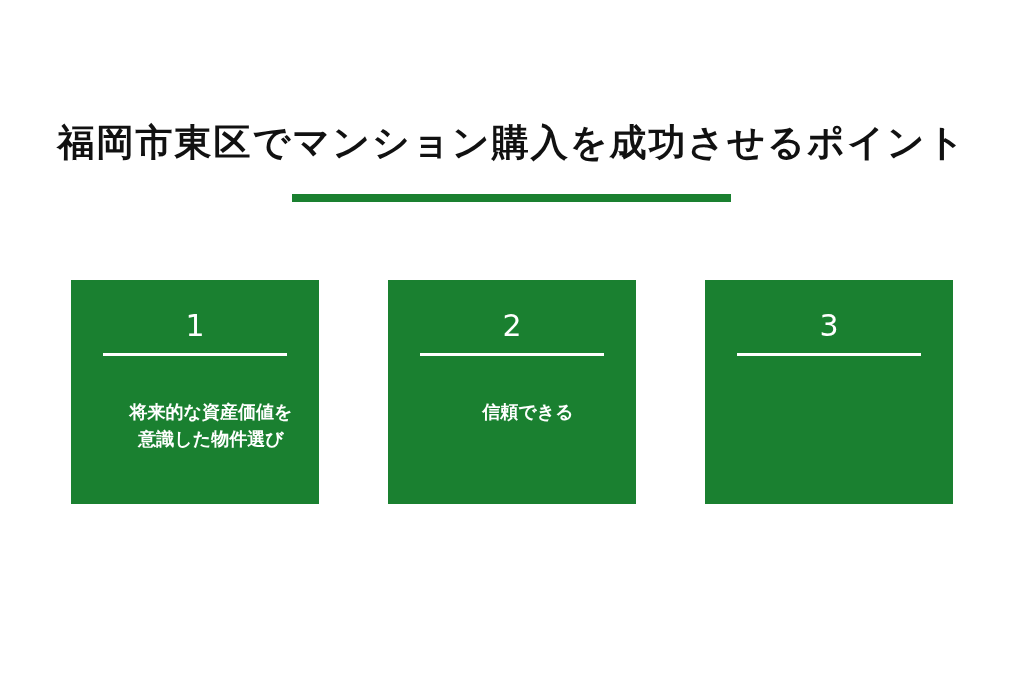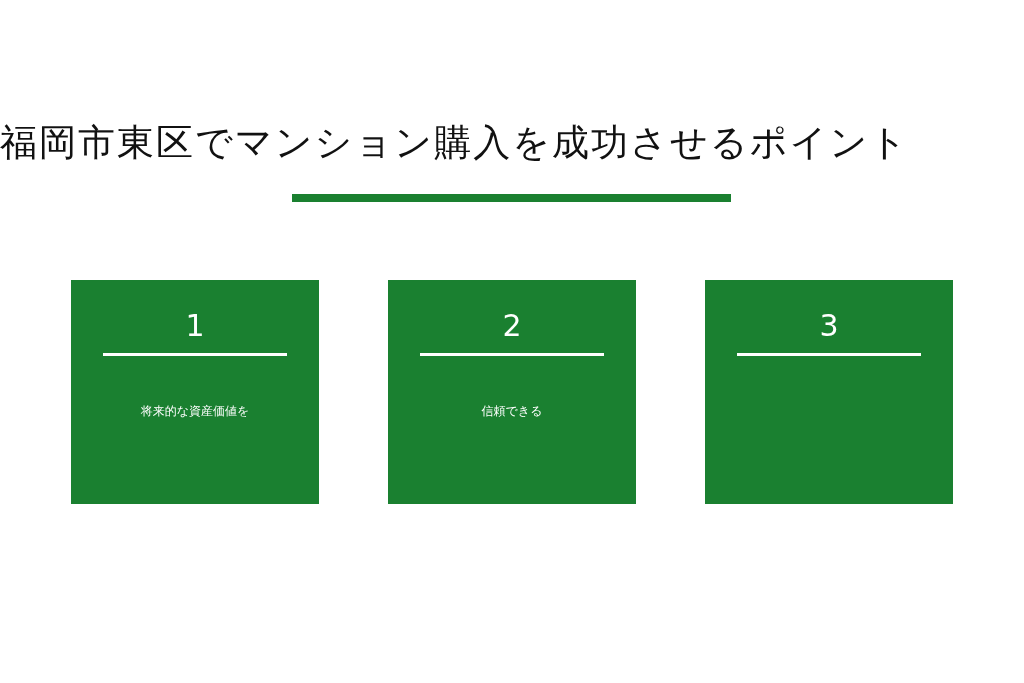--- a/index.html
+++ b/index.html
@@ -12,22 +12,23 @@
       height: 683px;
       position: relative;
       overflow: hidden;
       font-family: "DejaVu Sans", "Liberation Sans", sans-serif;
     }
     .title {
       position: absolute;
       left: 0;
       top: 118px;
       width: 1024px;
+      text-align: center;
       font-size: 37px;
-      font-weight: normal;
+      font-weight: bold;
       color: #111111;
       letter-spacing: 2px;
       line-height: 50px;
       margin: 0;
     }
     .title-rule {
       position: absolute;
       left: 292px;
       top: 194px;
       width: 439px;
@@ -55,42 +56,43 @@
     .card-rule {
       position: absolute;
       left: 32px;
       top: 73px;
       width: 184px;
       height: 3px;
       background: #ffffff;
     }
     .card-text {
       position: absolute;
-      left: 0;
+      left: 16px;
       top: 118px;
       width: 100%;
-      font-size: 12px;
-      font-weight: normal;
+      font-size: 18px;
+      font-weight: bold;
       line-height: 27px;
     }
     .card-text span {
       display: block;
     }
   </style>
 </head>
 <body>
 
 <h1 class="title">福岡市東区でマンション購入を成功させるポイント</h1>
 <div class="title-rule"></div>
 
 <div class="card" style="left:71px;">
   <div class="card-number">1</div>
   <div class="card-rule"></div>
   <div class="card-text">
     <span>将来的な資産価値を</span>
+    <span>意識した物件選び</span>
   </div>
 </div>
 
 <div class="card" style="left:388px;">
   <div class="card-number">2</div>
   <div class="card-rule"></div>
   <div class="card-text">
     <span>信頼できる</span>
   </div>
 </div>

